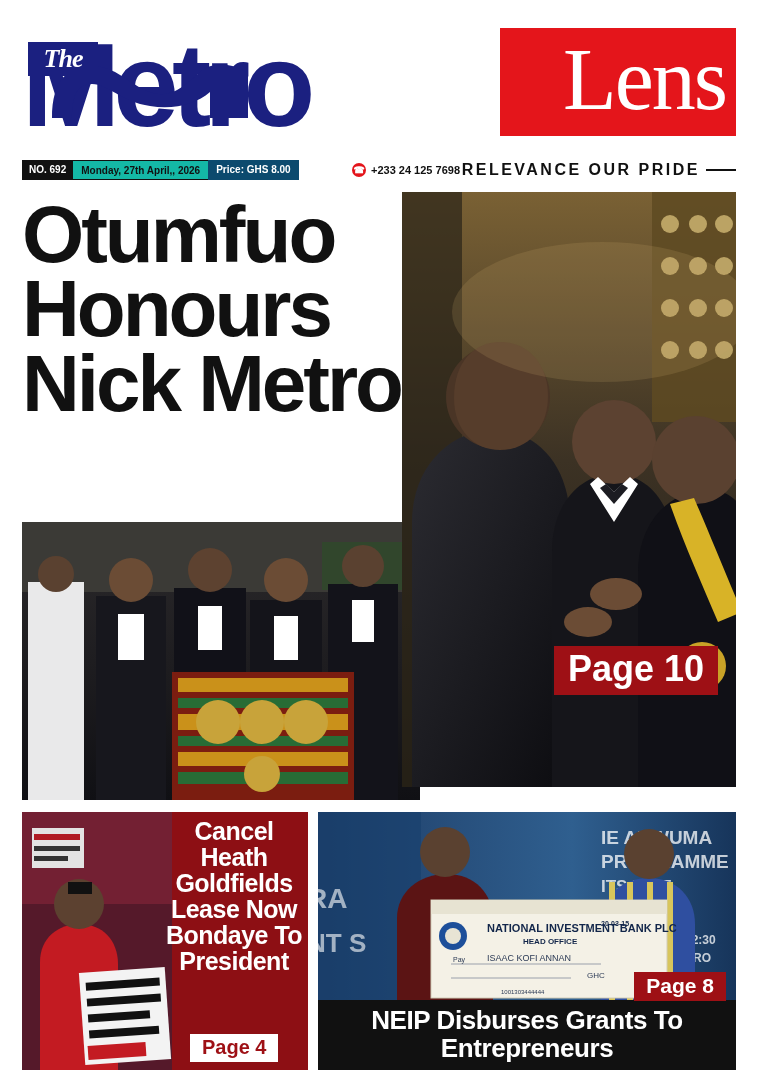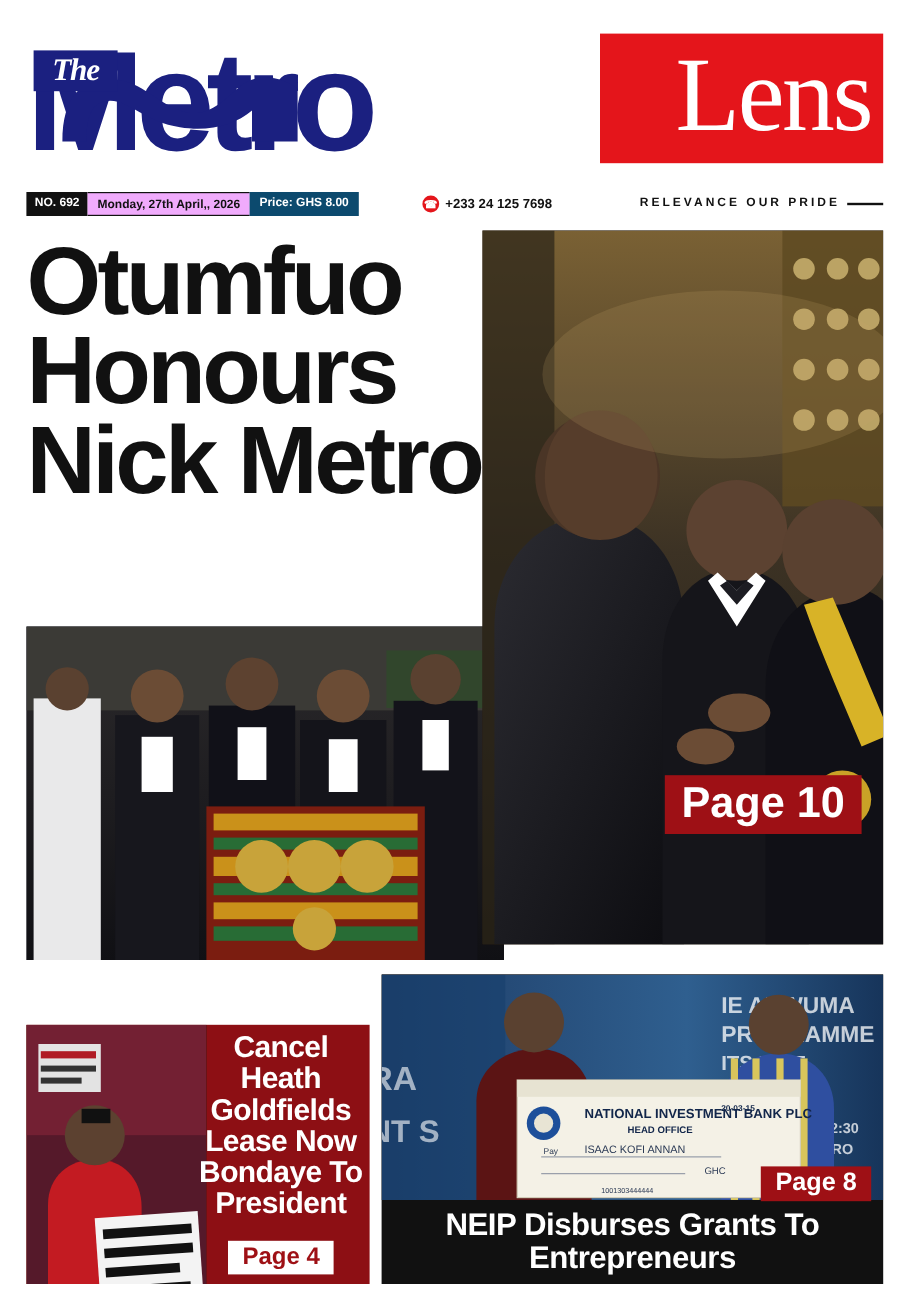--- a/index.html
+++ b/index.html
@@ -103,21 +103,21 @@
   }
   .ib-issue {
     background: #111111;
     color: #ffffff;
     font-size: 10px;
     font-weight: bold;
     padding: 0 7px;
     line-height: 20px;
   }
   .ib-date {
-    background: #f0abfc;
+    background: #14b8a6;
     color: #111111;
     font-size: 10px;
     font-weight: bold;
     padding: 0 8px;
     line-height: 20px;
     border-top: 1px solid #111;
     border-bottom: 1px solid #111;
   }
   .ib-price {
     background: #0c4a6e;
@@ -147,21 +147,21 @@
     color: #fff;
     font-size: 9px;
     line-height: 14px;
     text-align: center;
   }
   .ib-slogan {
     position: absolute;
     right: 0;
     top: 0;
     line-height: 20px;
-    font-size: 10px;
+    font-size: 16px;
     font-weight: bold;
     color: #111111;
     letter-spacing: 2.5px;
     display: flex;
     align-items: center;
     gap: 6px;
   }
   .slogan-rule {
     display: inline-block;
     width: 30px;
@@ -230,21 +230,20 @@
     margin: 10px 22px 0 22px;
     height: 258px;
     display: flex;
     gap: 10px;
   }
   .panel-left {
     position: relative;
     width: 286px;
     background: #8d0f14;
     overflow: hidden;
-    margin-top: 42px;
   }
   .panel-left-photo {
     position: absolute;
     left: 0;
     top: 0;
     width: 150px;
     height: 258px;
     overflow: hidden;
     background: #3a1d1d;
   }

